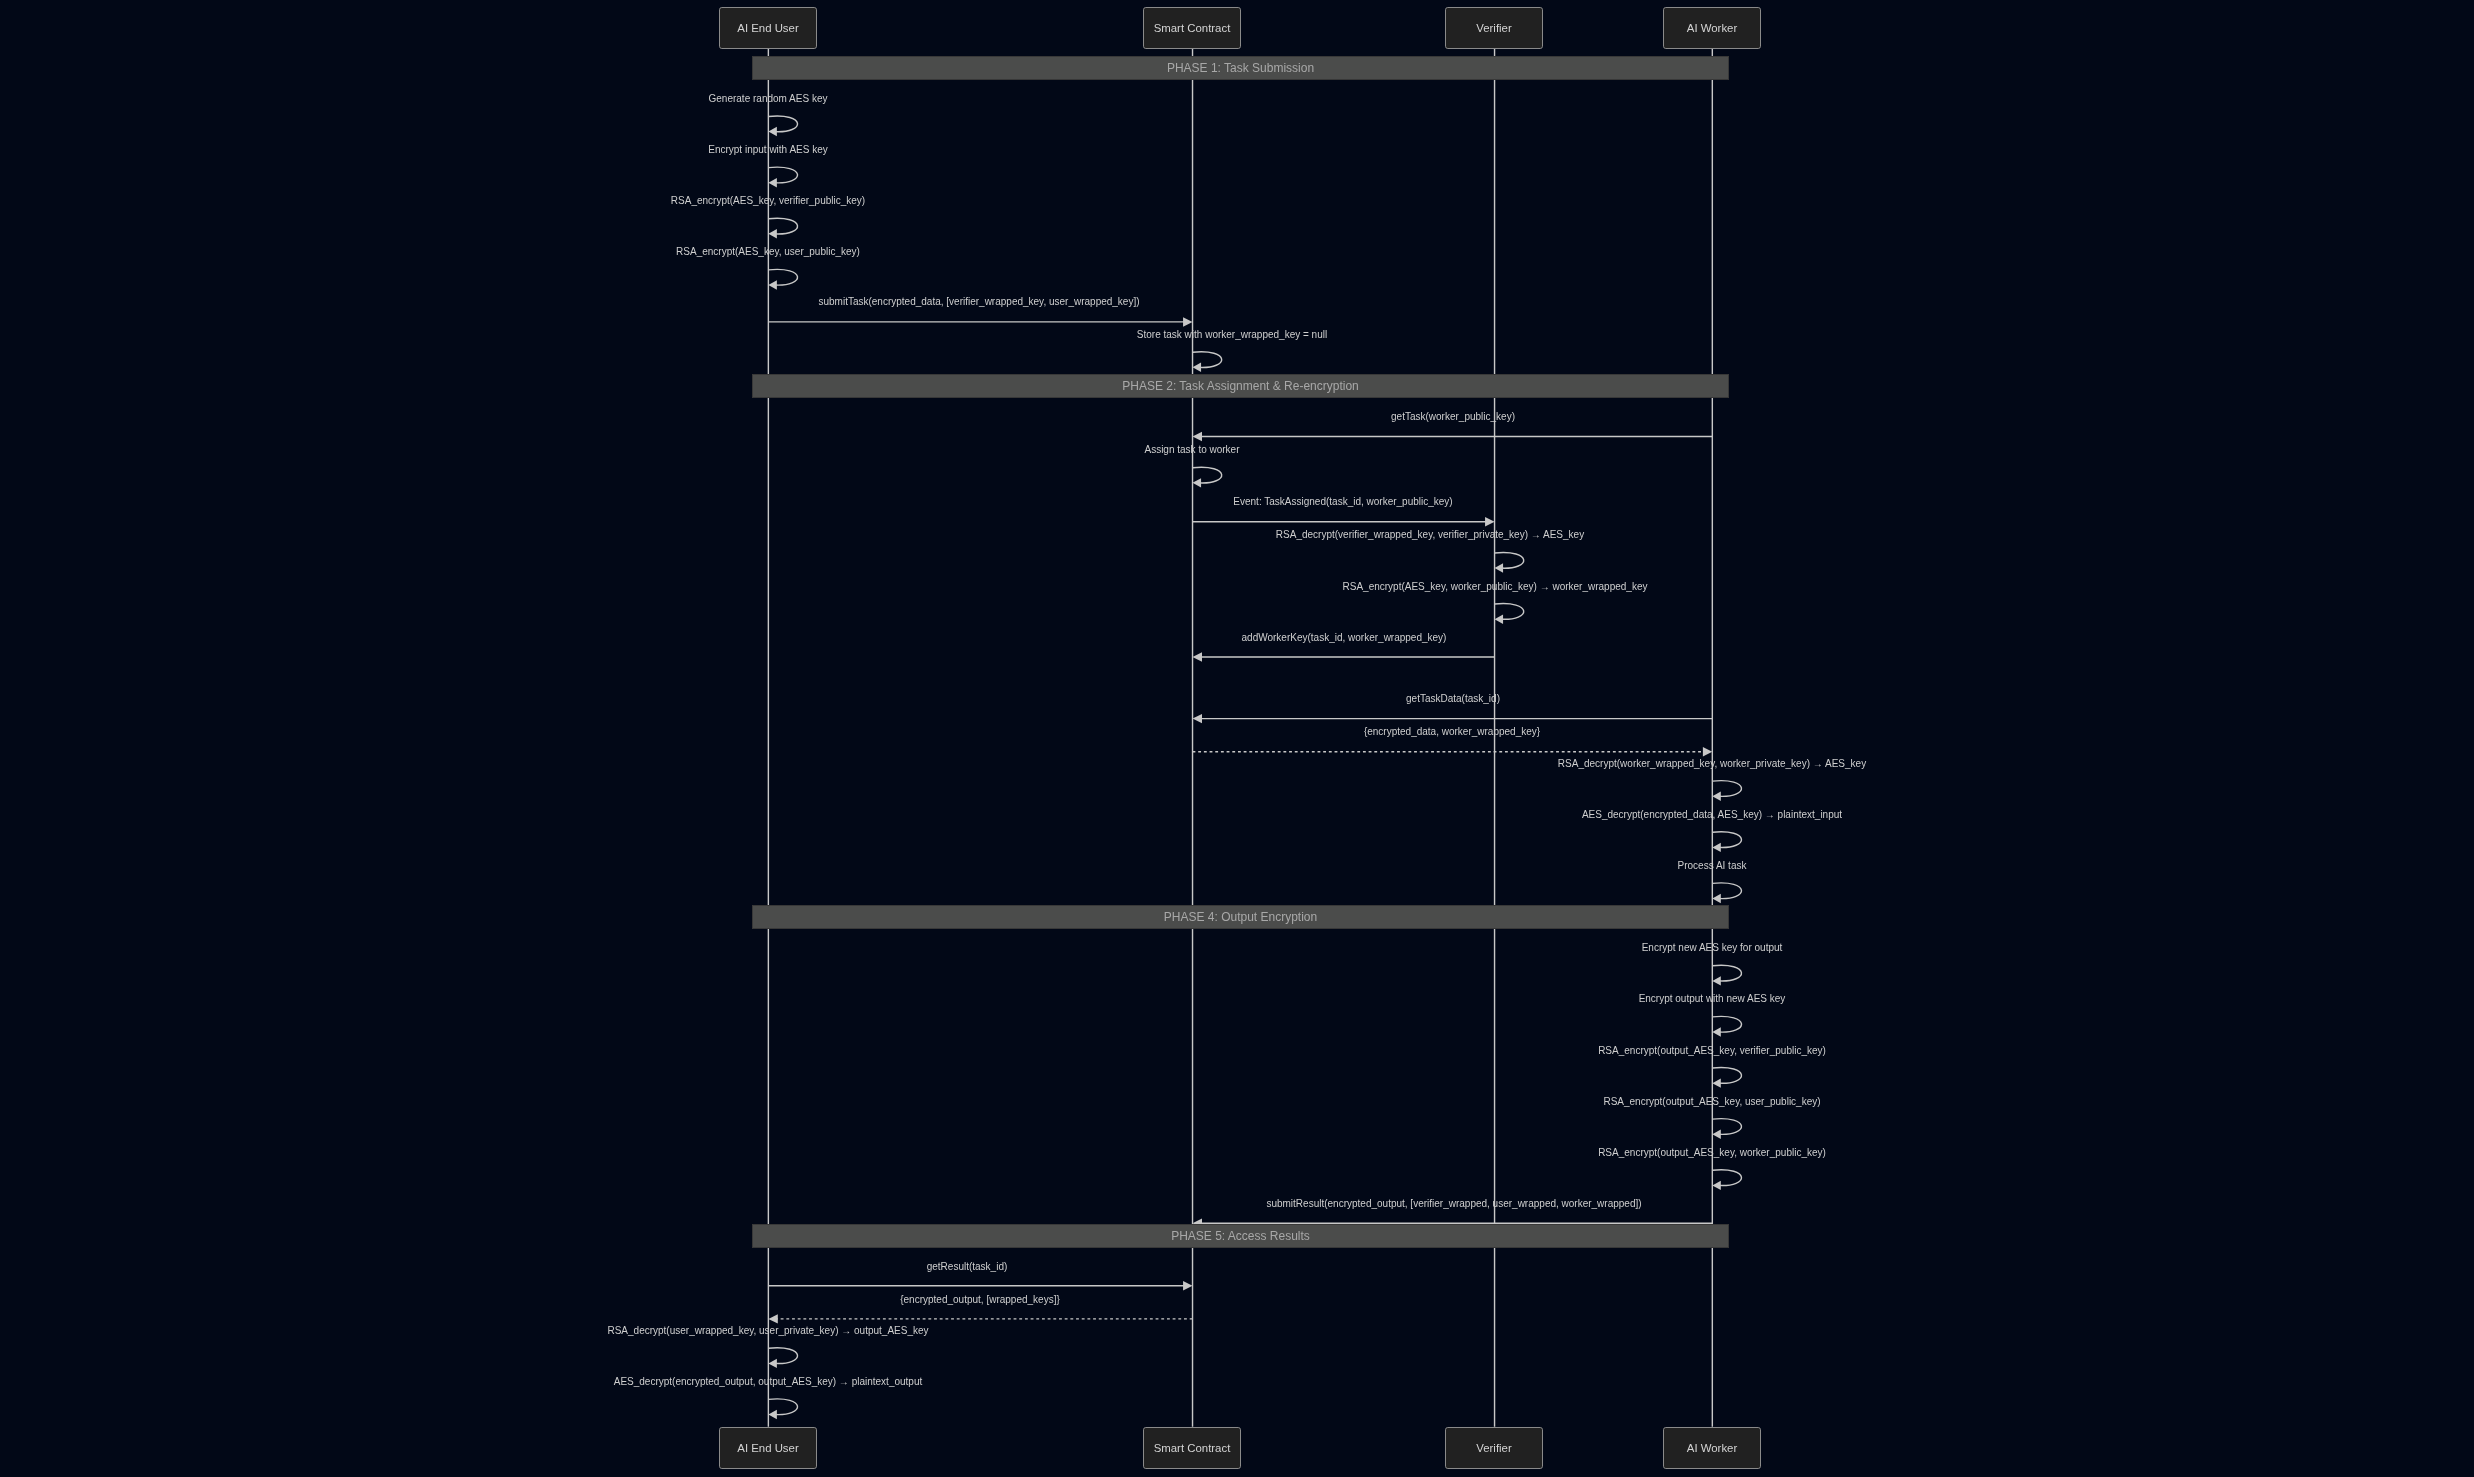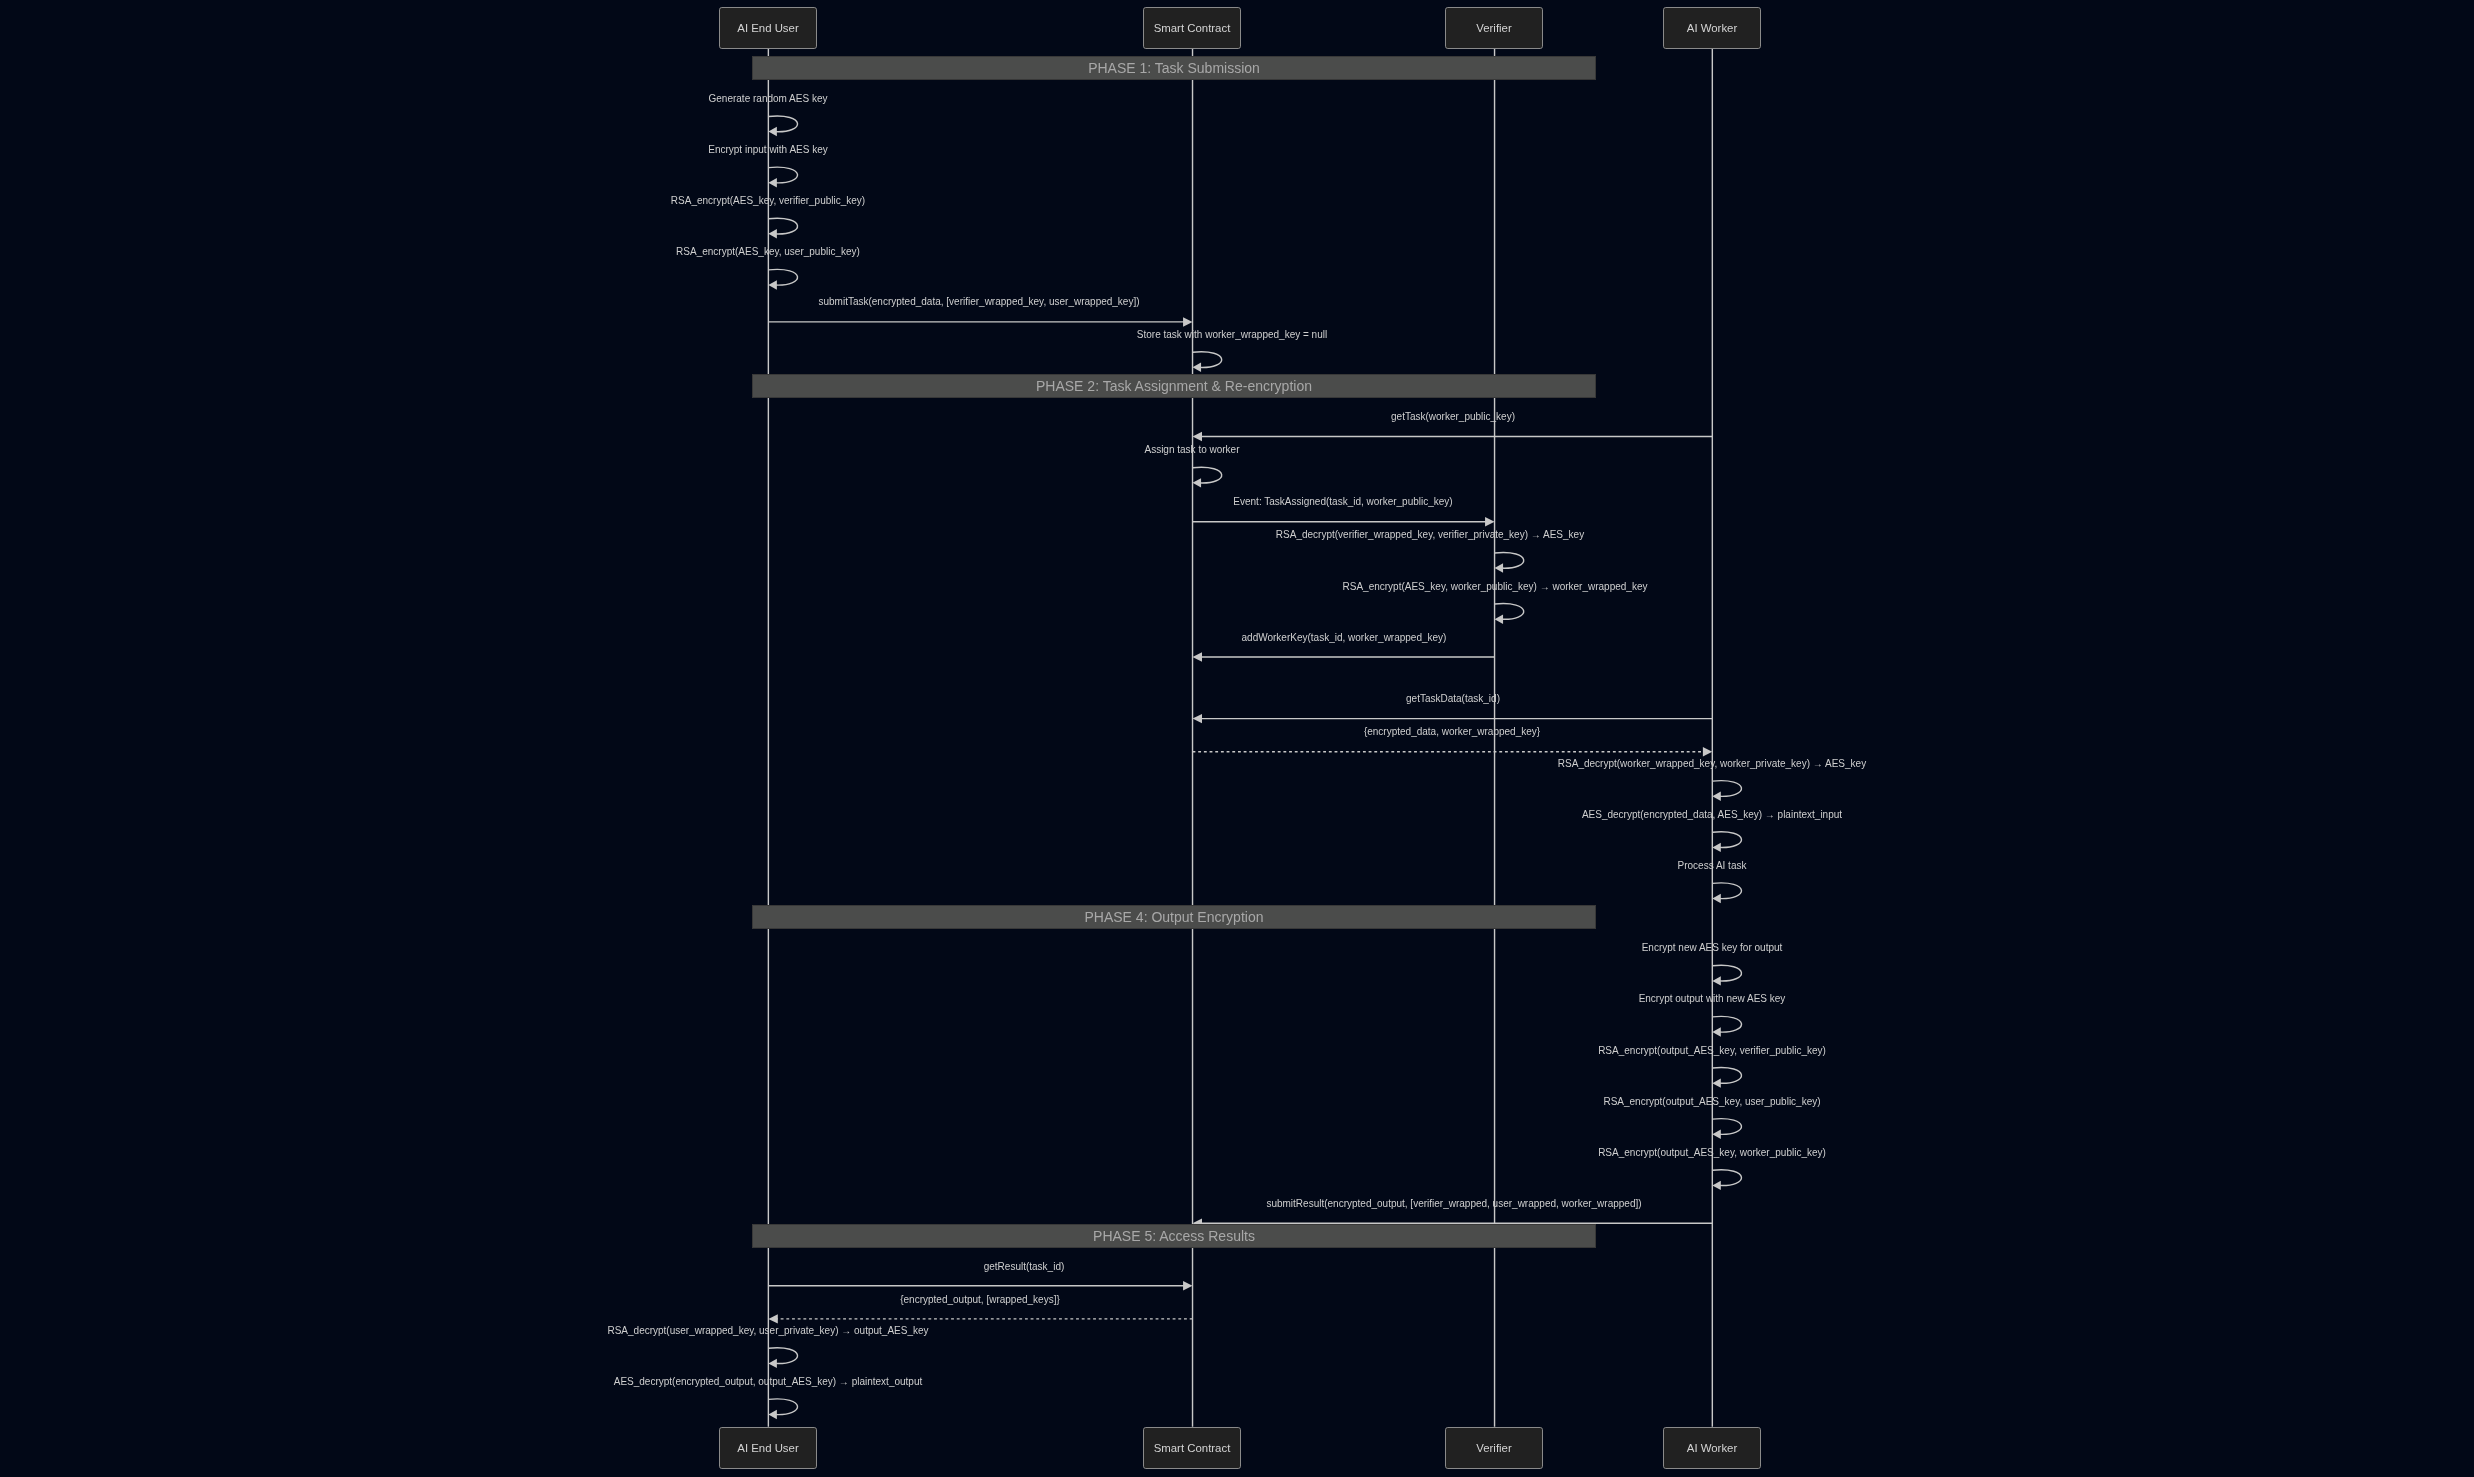--- a/index.html
+++ b/index.html
@@ -1,19 +1,19 @@
 <!DOCTYPE html>
 <html style="font-size:15px"><head>
 <meta charset="utf-8">
 <style>
   html, body { margin:0; padding:0; background:#020817; }
   body { width:2475px; height:1477px; position:relative; overflow:hidden; font-family:"Liberation Sans", sans-serif; }
   #diagram { position:absolute; left:0; top:0; width:2475px; height:1477px;padding-left:31px; }
   .actor-box { position:absolute; width:98px; height:42px; background:#212121; border:1.4px solid #8a8a8a; border-radius:2.8px; box-sizing:border-box; color:#d4d4d4; font-size:11.4px; display:flex; align-items:center; justify-content:center; }
-  .phase-bar { position:absolute; left:752px; width:844px; height:24px; background:#4b4c4b; border:0.9px solid #383838; box-sizing:border-box; color:#a8a8a8; font-size:14px; display:flex; align-items:center; justify-content:center; }
+  .phase-bar { position:absolute; left:752px; width:977px; height:24px; background:#4b4c4b; border:0.9px solid #383838; box-sizing:border-box; color:#a8a8a8; font-size:12px; display:flex; align-items:center; justify-content:center; }
   .msg-label { position:absolute; color:#cfcfcf; font-size:10px; white-space:nowrap; transform:translateX(-50%); }
   svg { position:absolute; left:0; top:0; }
 </style>
 </head>
 <body>
 
 <div id="diagram">
   <svg id="lines" width="2475" height="1477" viewBox="0 0 2613 1560">
       <line x1="811" y1="51" x2="811" y2="1507" stroke="#c8c8c8" stroke-width="1.5"></line>
       <line x1="1259" y1="51" x2="1259" y2="1507" stroke="#c8c8c8" stroke-width="1.5"></line>
@@ -106,18 +106,18 @@
   <div class="msg-label" style="left:1452px; top:726px;">{encrypted_data, worker_wrapped_key}</div>
   <div class="msg-label" style="left:1712px; top:758px;">RSA_decrypt(worker_wrapped_key, worker_private_key) → AES_key</div>
   <div class="msg-label" style="left:1712px; top:809px;text-align:center;">AES_decrypt(encrypted_data, AES_key) → plaintext_input</div>
   <div class="msg-label" style="left:1712px; top:860px;">Process AI task</div>
   <div class="msg-label" style="left:1712px; top:942px;">Encrypt new AES key for output</div>
   <div class="msg-label" style="left:1712px; top:993px;">Encrypt output with new AES key</div>
   <div class="msg-label" style="left:1712px; top:1045px;">RSA_encrypt(output_AES_key, verifier_public_key)</div>
   <div class="msg-label" style="left:1712px; top:1096px;">RSA_encrypt(output_AES_key, user_public_key)</div>
   <div class="msg-label" style="left:1712px; top:1147px;">RSA_encrypt(output_AES_key, worker_public_key)</div>
   <div class="msg-label" style="left:1454px; top:1198px;">submitResult(encrypted_output, [verifier_wrapped, user_wrapped, worker_wrapped])</div>
-  <div class="msg-label" style="left:1024px; top:1261px;">getResult(task_id)</div>
+  <div class="msg-label" style="left:967px; top:1261px;">getResult(task_id)</div>
   <div class="msg-label" style="left:980px; top:1294px;">{encrypted_output, [wrapped_keys]}</div>
   <div class="msg-label" style="left:768px; top:1325px;">RSA_decrypt(user_wrapped_key, user_private_key) → output_AES_key</div>
   <div class="msg-label" style="left:768px; top:1376px;">AES_decrypt(encrypted_output, output_AES_key) → plaintext_output</div>
 </div>
 
 
 </body></html>

